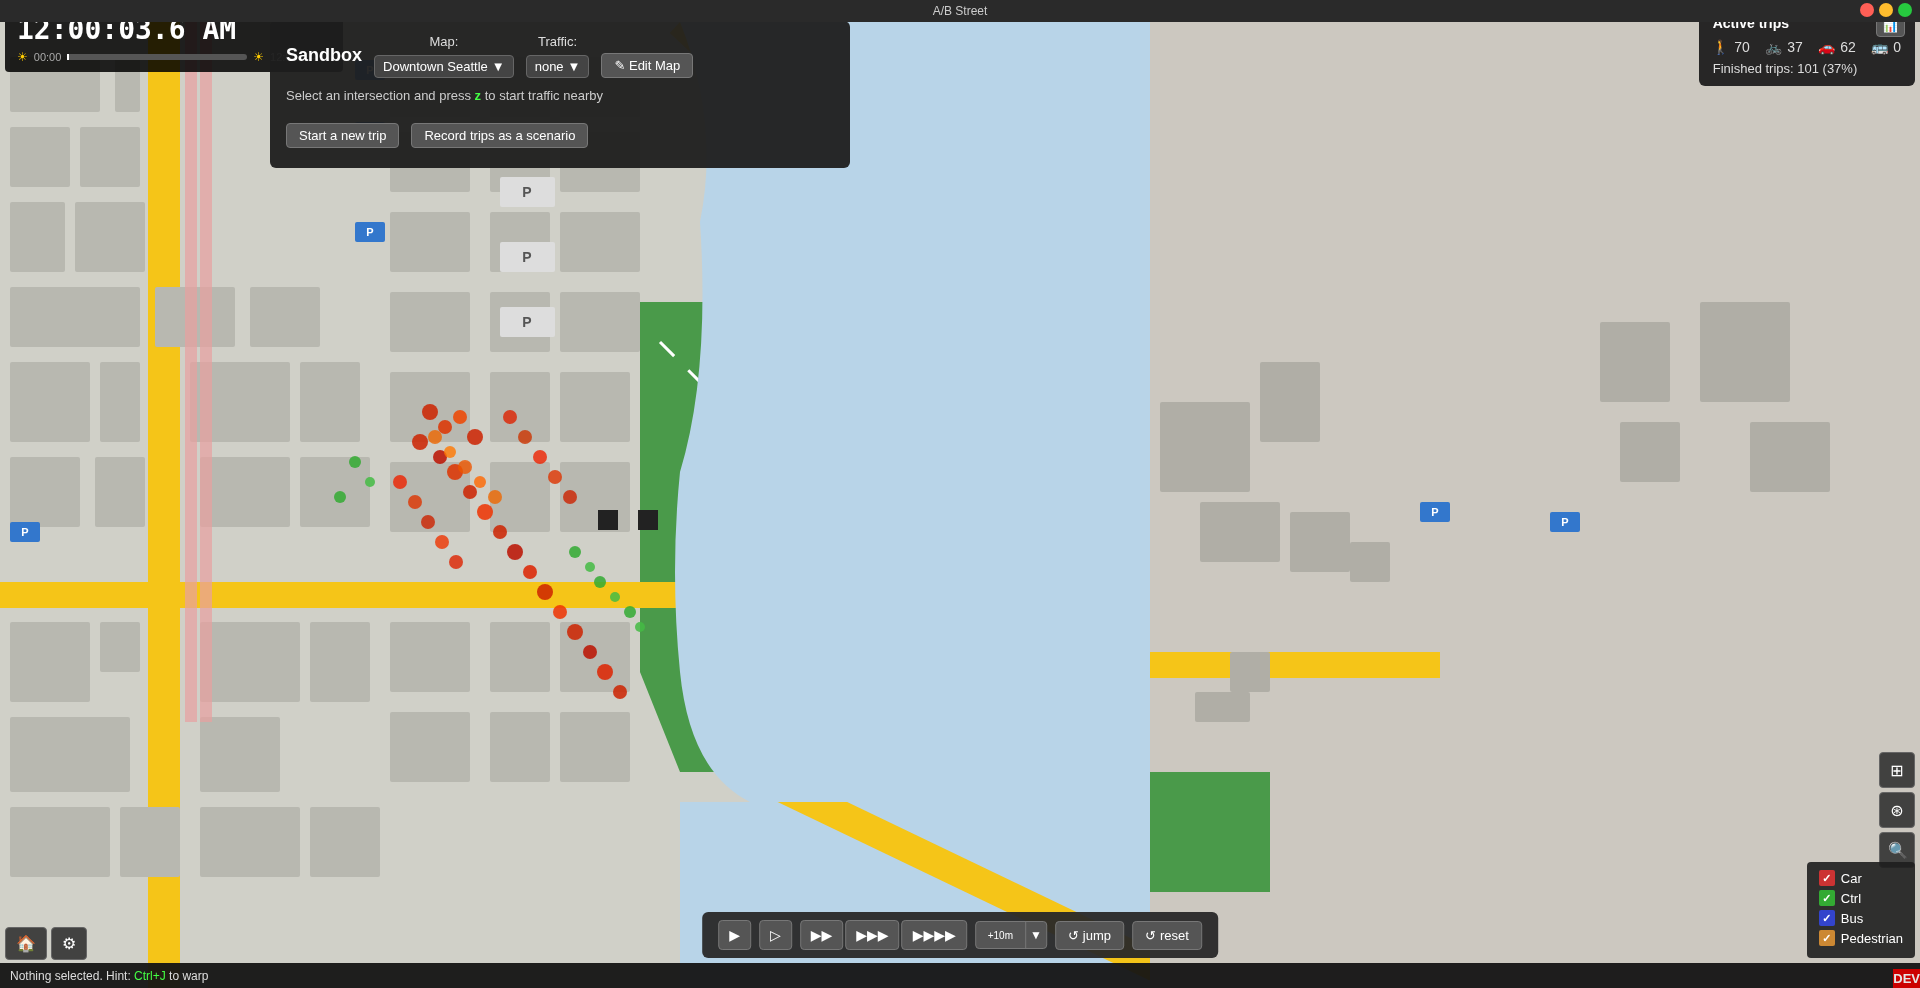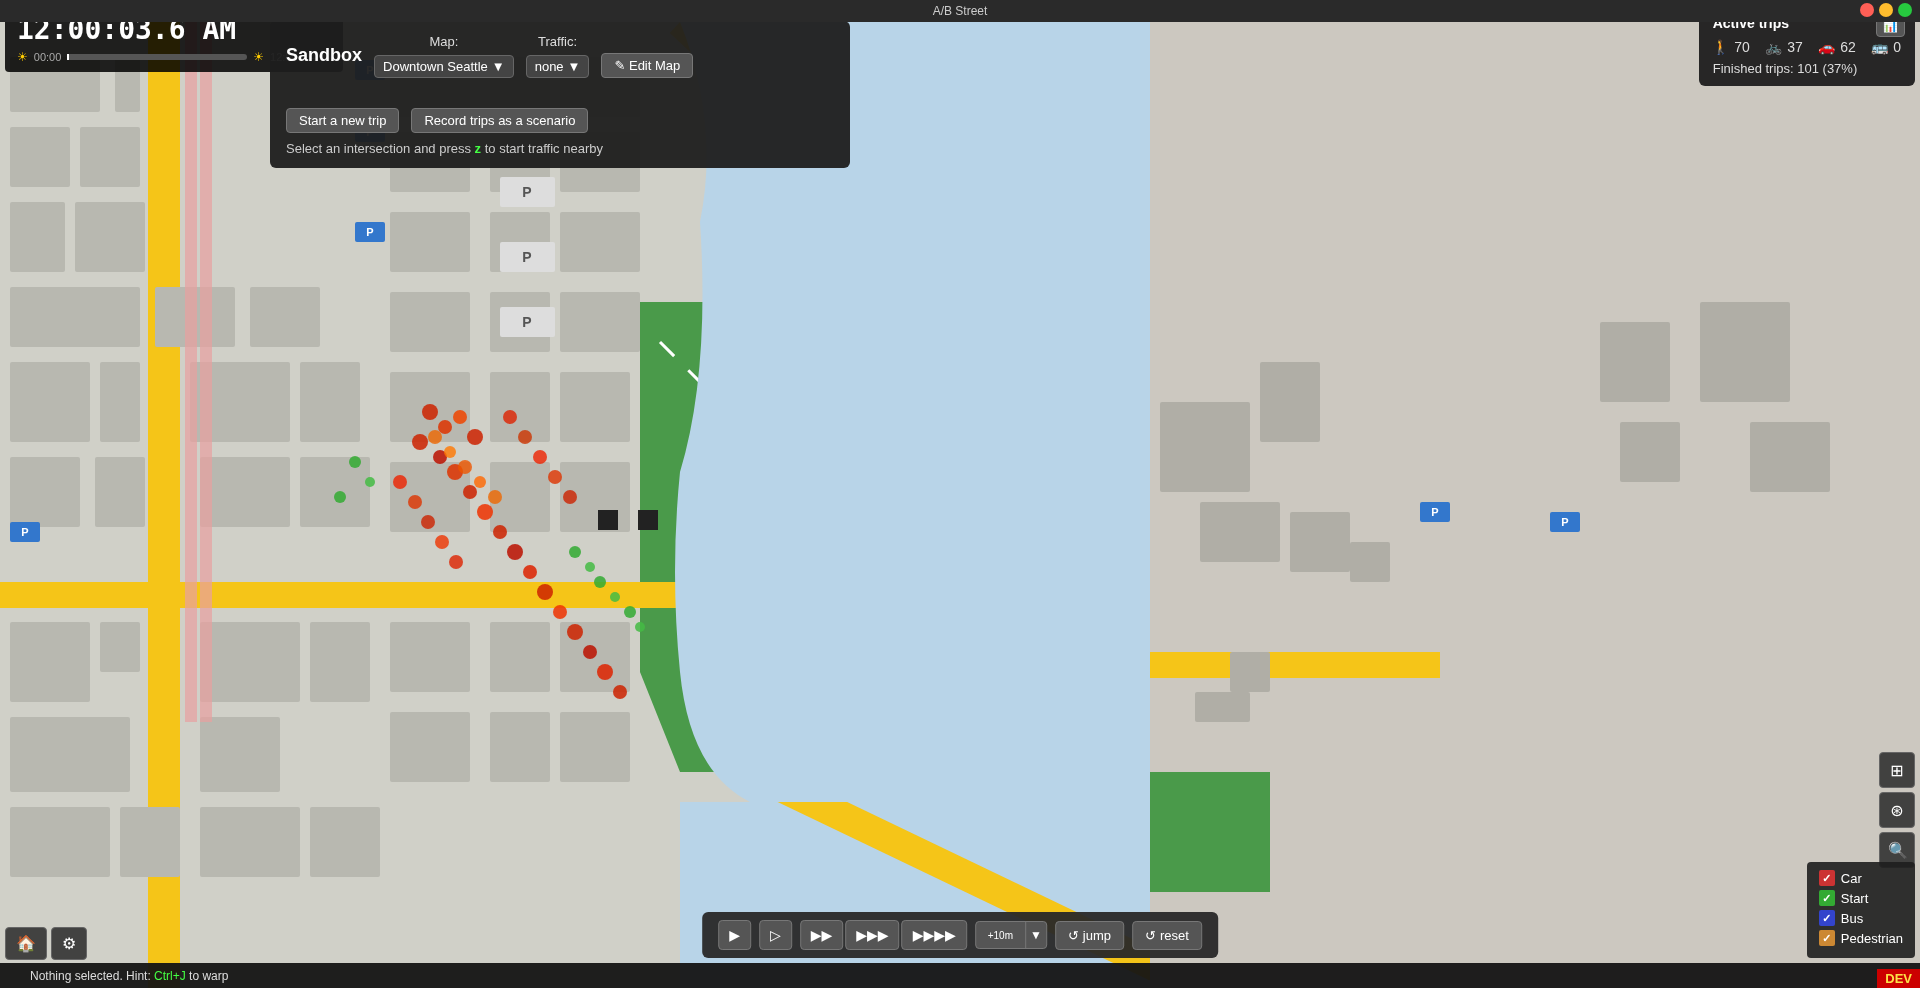--- a/index.html
+++ b/index.html
@@ -153,24 +153,24 @@
     .check-bike { background: #33aa33; }
     .check-bus { background: #3344cc; }
     .check-ped { background: #cc8833; }
 
     
     #status-bar {
       position: absolute; bottom: 0; left: 0; right: 0; height: 25px;
       background: rgba(20,20,20,0.95); display: flex; align-items: center;
       padding: 0 10px; z-index: 60;
     }
-    #status-text { color: #ddd; font-size: 12px; margin-left: 20px; }
+    #status-text { color: #ddd; font-size: 12px; }
     #dev-badge {
       position: absolute; right: 0; bottom: 0; background: #cc0000;
-      color: #fde047; padding: 2px 8px; font-size: 13px; font-weight: bold;
+      color: #e5e5e5; padding: 2px 0; font-size: 13px; font-weight: bold;
     }
 
     
     #bottom-left-controls {
       position: absolute; bottom: 28px; left: 5px; z-index: 50;
       display: flex; gap: 4px;
     }
     .bottom-ctrl-btn {
       background: rgba(50,50,50,0.9); border: 1px solid #666; border-radius: 4px;
       color: white; padding: 6px 10px; cursor: pointer; font-size: 16px;
@@ -436,26 +436,26 @@
     </div>
     <div class="sandbox-control">
       <span>Traffic:</span>
       <div class="sandbox-dropdown">
         <span>none</span>
         <span>▼</span>
       </div>
     </div>
     <button class="sandbox-btn">✎ Edit Map</button>
   </div>
+  <div id="sandbox-hint">
+    <span>Select an intersection and press </span><span class="hint-key">z</span><span> to start traffic nearby</span>
+  </div>
   <div id="sandbox-actions">
     <button class="sandbox-btn">Start a new trip</button>
     <button class="sandbox-btn">Record trips as a scenario</button>
-  </div>
-  <div id="sandbox-hint">
-    <span>Select an intersection and press </span><span class="hint-key">z</span><span> to start traffic nearby</span>
   </div>
 </div>
 
 <div id="trips-panel">
   <div id="trips-title">Active trips</div>
   <div id="trips-stats">
     <div class="trip-stat">
       <span>🚶</span>
       <span>70</span>
     </div>
@@ -509,21 +509,21 @@
   <button class="map-ctrl-btn">🔍</button>
 </div>
 
 <div id="legend">
   <div class="legend-item">
     <div class="legend-check check-car">✓</div>
     <span>Car</span>
   </div>
   <div class="legend-item">
     <div class="legend-check check-bike">✓</div>
-    <span>Start</span>
+    <span>Ctrl</span>
   </div>
   <div class="legend-item">
     <div class="legend-check check-bus">✓</div>
     <span>Bus</span>
   </div>
   <div class="legend-item">
     <div class="legend-check check-ped">✓</div>
     <span>Pedestrian</span>
   </div>
 </div>

